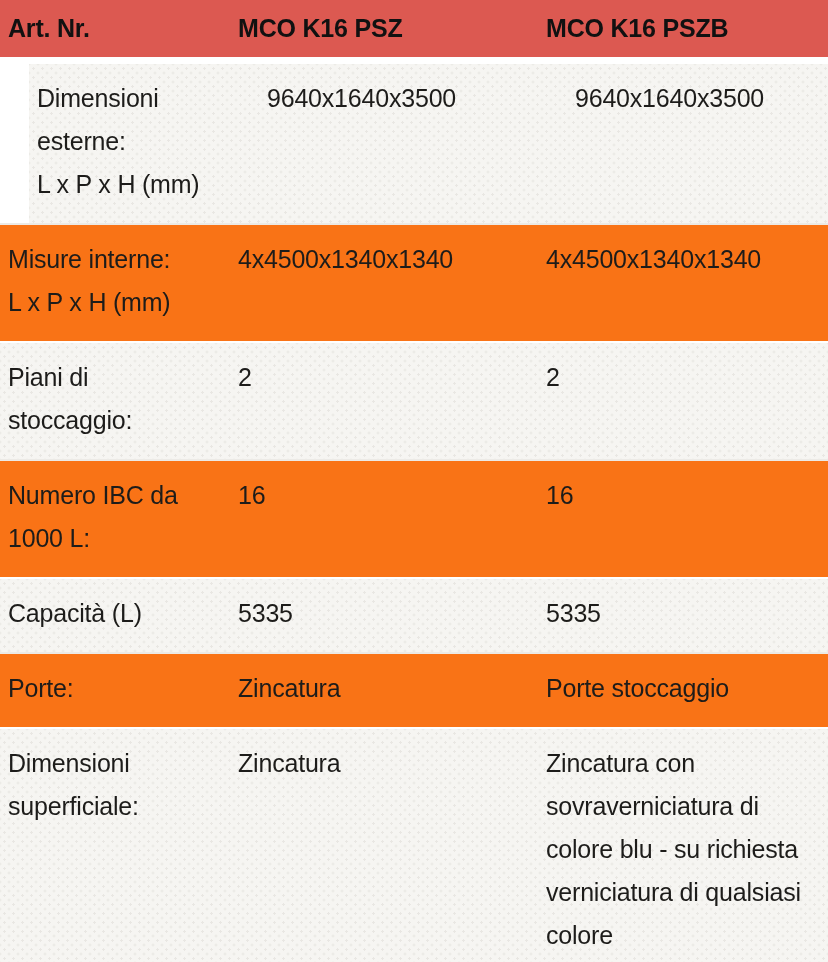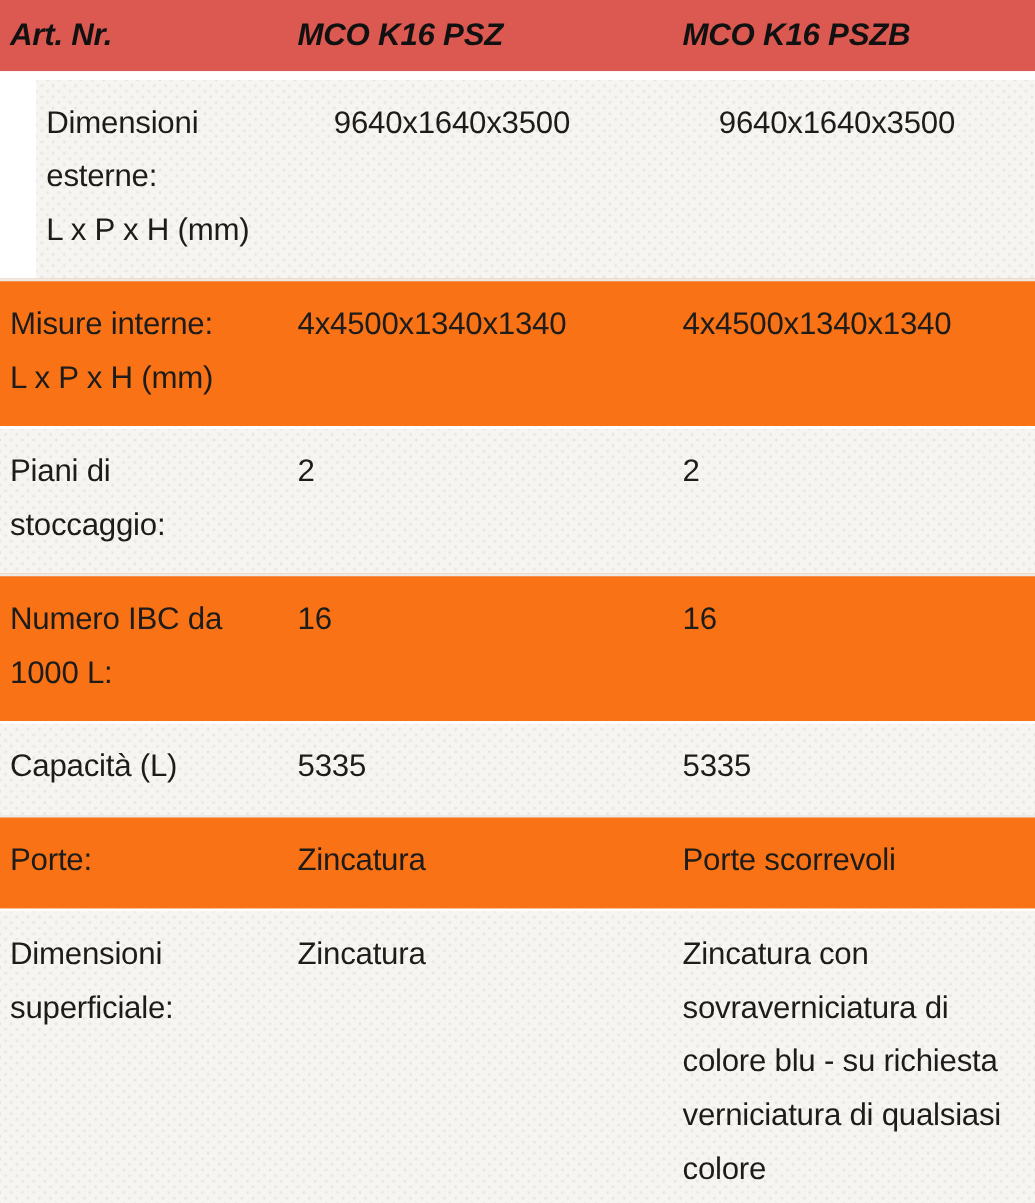--- a/index.html
+++ b/index.html
@@ -20,21 +20,21 @@
   }
   .thead {
     display: grid;
     grid-template-columns: 238px 308px 1fr;
     align-items: center;
     height: 57px;
     font-weight: 700;
     font-size: 25px;
     color: #111111;
   }
-  .th { padding-left: 0; font-style: italic; }
+  .th { padding-left: 0; }
   .th--first { padding-left: 8px; }
   .head-gap { height: 7px; background: #ffffff; }
   .tr {
     display: grid;
     grid-template-columns: 238px 308px 1fr;
     border-top: 2px solid #ffffff;
   }
   .tr:first-child { border-top: none; margin-left: 29px; }
   .tr--white { border-top-color: #eceae6; background: #f97316; }
   .tr--shaded {
@@ -108,21 +108,21 @@
           <div>Capacità (L)</div>
         </div>
         <div class="td td--psz">5335</div>
         <div class="td td--pszb">5335</div>
       </div>
       <div class="tr tr--white">
         <div class="td td--label">
           <div>Porte:</div>
         </div>
         <div class="td td--psz">Zincatura</div>
-        <div class="td td--pszb">Porte scorrevoli</div>
+        <div class="td td--pszb">Porte stoccaggio</div>
       </div>
       <div class="tr tr--shaded">
         <div class="td td--label">
           <div>Dimensioni superficiale:</div>
         </div>
         <div class="td td--psz">Zincatura</div>
         <div class="td td--pszb">Zincatura con sovraverniciatura di colore blu - su richiesta verniciatura di qualsiasi colore</div>
       </div>
     </div>
 

